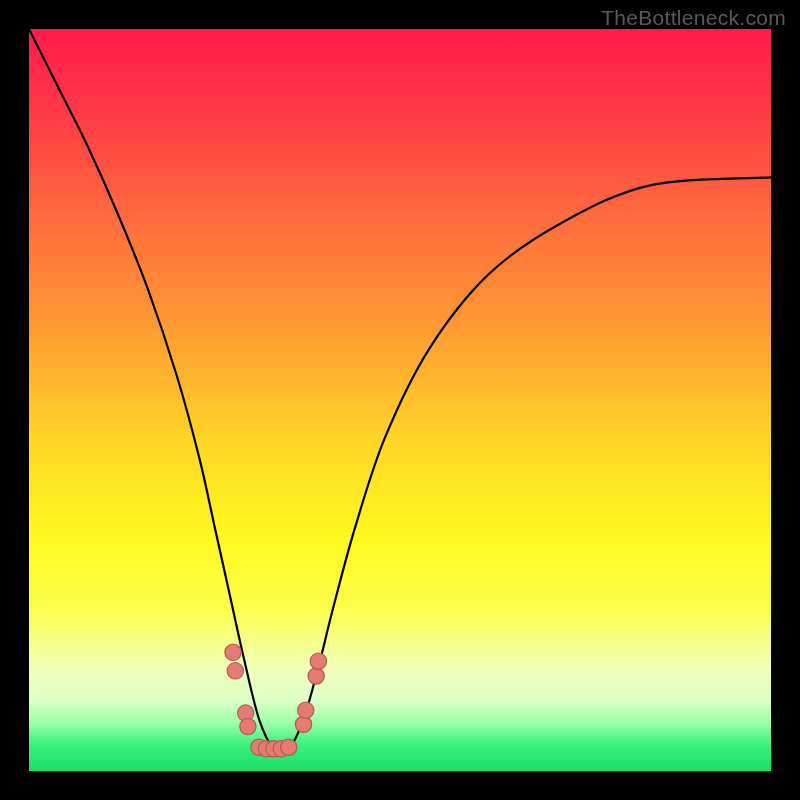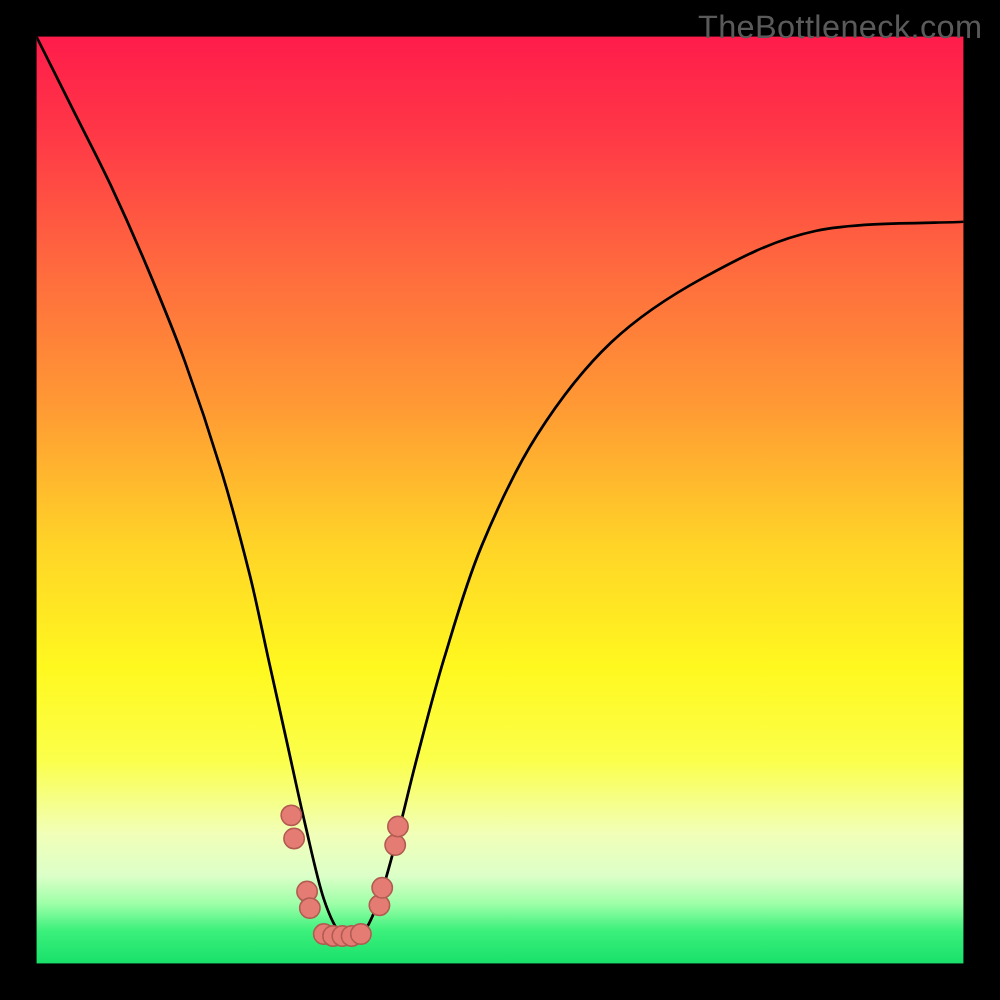--- a/index.html
+++ b/index.html
@@ -14,21 +14,21 @@
     position: relative;
     width: 800px;
     height: 800px;
     background: #000;
   }
   .watermark {
     position: absolute;
     top: 6px;
     right: 14px;
     color: #5a5a5a;
-    font-size: 26px;
+    font-size: 21px;
     font-weight: 500;
     letter-spacing: 0.3px;
     user-select: none;
     z-index: 10;
   }
   .plot-outer {
     position: absolute;
     left: 29px;
     top: 29px;
     width: 742px;

